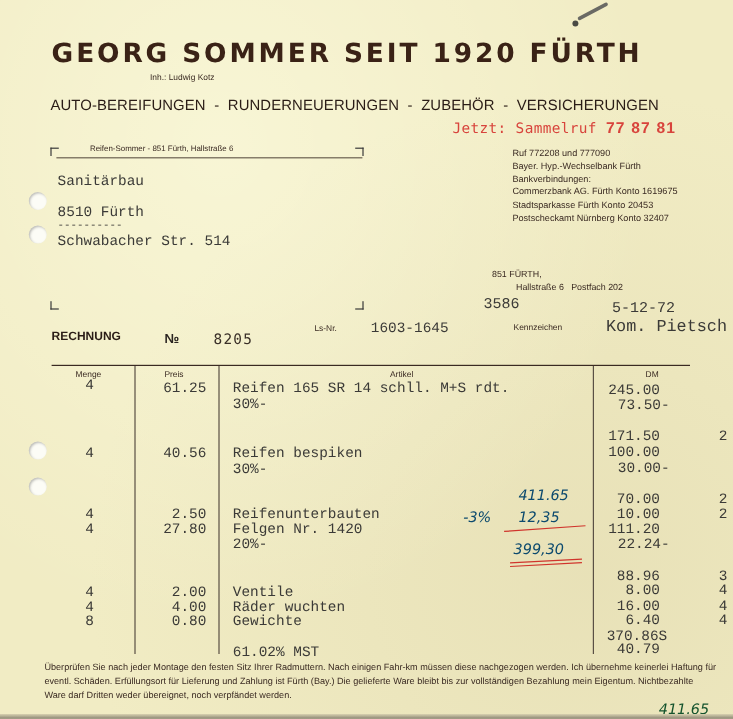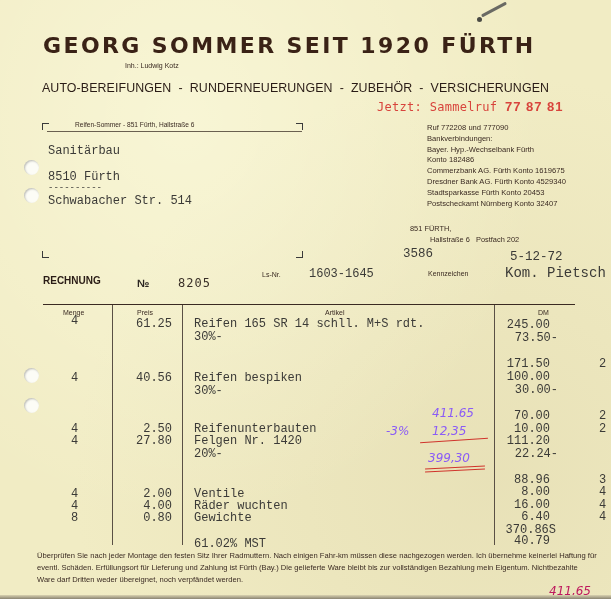--- a/index.html
+++ b/index.html
@@ -7,21 +7,21 @@
     width:611px; height:599px; overflow:hidden; position:relative;
     background:#f1ecc4;
     background-image:
       radial-gradient(ellipse at 30% 20%, rgba(255,255,230,0.5), rgba(0,0,0,0) 60%),
       radial-gradient(ellipse at 80% 80%, rgba(215,205,160,0.35), rgba(0,0,0,0) 60%);
     font-family: "Liberation Sans", sans-serif;
     color:#2a2420;
   }
   .abs { position:absolute; }
   .mono { font-family: "Liberation Mono", "DejaVu Sans Mono", monospace; color:#3b3a37; }
-  .hand { font-family: "DejaVu Sans", sans-serif; font-style:italic; color:#8b5cf6; }
+  .hand { font-family: "DejaVu Sans", sans-serif; font-style:italic; color:#0c4a6e; }
   .company {
     left:43px; top:33px; font-size:22px; font-weight:900; letter-spacing:2.4px;
     color:#3a2216; font-family: "DejaVu Sans", sans-serif; white-space:nowrap;
   }
   .owner { left:125px; top:62px; font-size:7px; color:#3a2a22; }
   .services { left:42px; top:81px; font-size:12.4px; color:#2a1c16; letter-spacing:0.1px; white-space:nowrap; }
   .stamp { left:377px; top:99px; font-size:12px; color:#d8443c; font-family:"DejaVu Sans Mono", monospace; letter-spacing:0.3px; }
   .stamp .num { font-family:"Liberation Sans", sans-serif; font-weight:bold; font-size:13px; letter-spacing:1px; }
   .contact { left:427px; top:123px; font-size:7.6px; line-height:10.8px; color:#3a2a22; }
   .addrbox-corner { width:6px; height:6px; border-color:#3a3a3a; border-style:solid; }
@@ -57,25 +57,23 @@
 
 <div class="abs company">GEORG SOMMER SEIT 1920 FÜRTH</div>
 <div class="abs owner">Inh.: Ludwig Kotz</div>
 <div class="abs services" style="white-space:pre;">AUTO-BEREIFUNGEN  -  RUNDERNEUERUNGEN  -  ZUBEHÖR  -  VERSICHERUNGEN</div>
 <div class="abs stamp">
   <span>Jetzt: Sammelruf </span><span class="num">77 87 81</span>
 </div>
 
 <div class="abs contact">
   <div>Ruf 772208 und 777090</div>
+  <div>Bayer. Hyp.-Wechselbank Fürth</div>
   <div>Bankverbindungen:</div>
-  <div>Bayer. Hyp.-Wechselbank Fürth</div>
-  <div>Konto 182486</div>
   <div>Commerzbank AG. Fürth Konto 1619675</div>
-  <div>Dresdner Bank AG. Fürth Konto 4529340</div>
   <div>Stadtsparkasse Fürth Konto 20453</div>
   <div>Postscheckamt Nürnberg Konto 32407</div>
 </div>
 
 <div class="abs addrbox-corner" style="left:42px;top:123px;border-width:1px 0 0 1px;"></div>
 <div class="abs addrbox-corner" style="left:296px;top:123px;border-width:1px 1px 0 0;"></div>
 <div class="abs addrbox-corner" style="left:42px;top:251px;border-width:0 0 1px 1px;"></div>
 <div class="abs addrbox-corner" style="left:296px;top:251px;border-width:0 1px 1px 0;"></div>
 <div class="abs sender">Reifen-Sommer - 851 Fürth, Hallstraße 6</div>
 <div class="abs sender-line"></div>
@@ -192,14 +190,14 @@
 
 <div class="abs hand" style="left:432px;top:406px;font-size:12px;">411.65</div>
 <div class="abs hand" style="left:386px;top:424px;font-size:12px;">-3%</div>
 <div class="abs hand" style="left:432px;top:424px;font-size:12px;">12,35</div>
 <div class="abs" style="left:420px;top:440px;width:68px;border-top:1px solid #d0342c;transform:rotate(-4deg);"></div>
 <div class="abs hand" style="left:428px;top:451px;font-size:12px;">399,30</div>
 <div class="abs" style="left:425px;top:467px;width:60px;border-top:1px solid #d0342c;transform:rotate(-3deg);"></div>
 <div class="abs" style="left:425px;top:470px;width:60px;border-top:1px solid #d0342c;transform:rotate(-3deg);"></div>
 
 <div class="abs fine">Überprüfen Sie nach jeder Montage den festen Sitz Ihrer Radmuttern. Nach einigen Fahr-km müssen diese nachgezogen werden. Ich übernehme keinerlei Haftung für eventl. Schäden. Erfüllungsort für Lieferung und Zahlung ist Fürth (Bay.) Die gelieferte Ware bleibt bis zur vollständigen Bezahlung mein Eigentum. Nichtbezahlte Ware darf Dritten weder übereignet, noch verpfändet werden.</div>
-<div class="abs hand" style="left:549px;top:584px;font-size:12px;color:#be185d;">411,65</div>
+<div class="abs hand" style="left:549px;top:584px;font-size:12px;color:#14532d;">411,65</div>
 <div class="abs botline"></div>
 
 </body></html>

